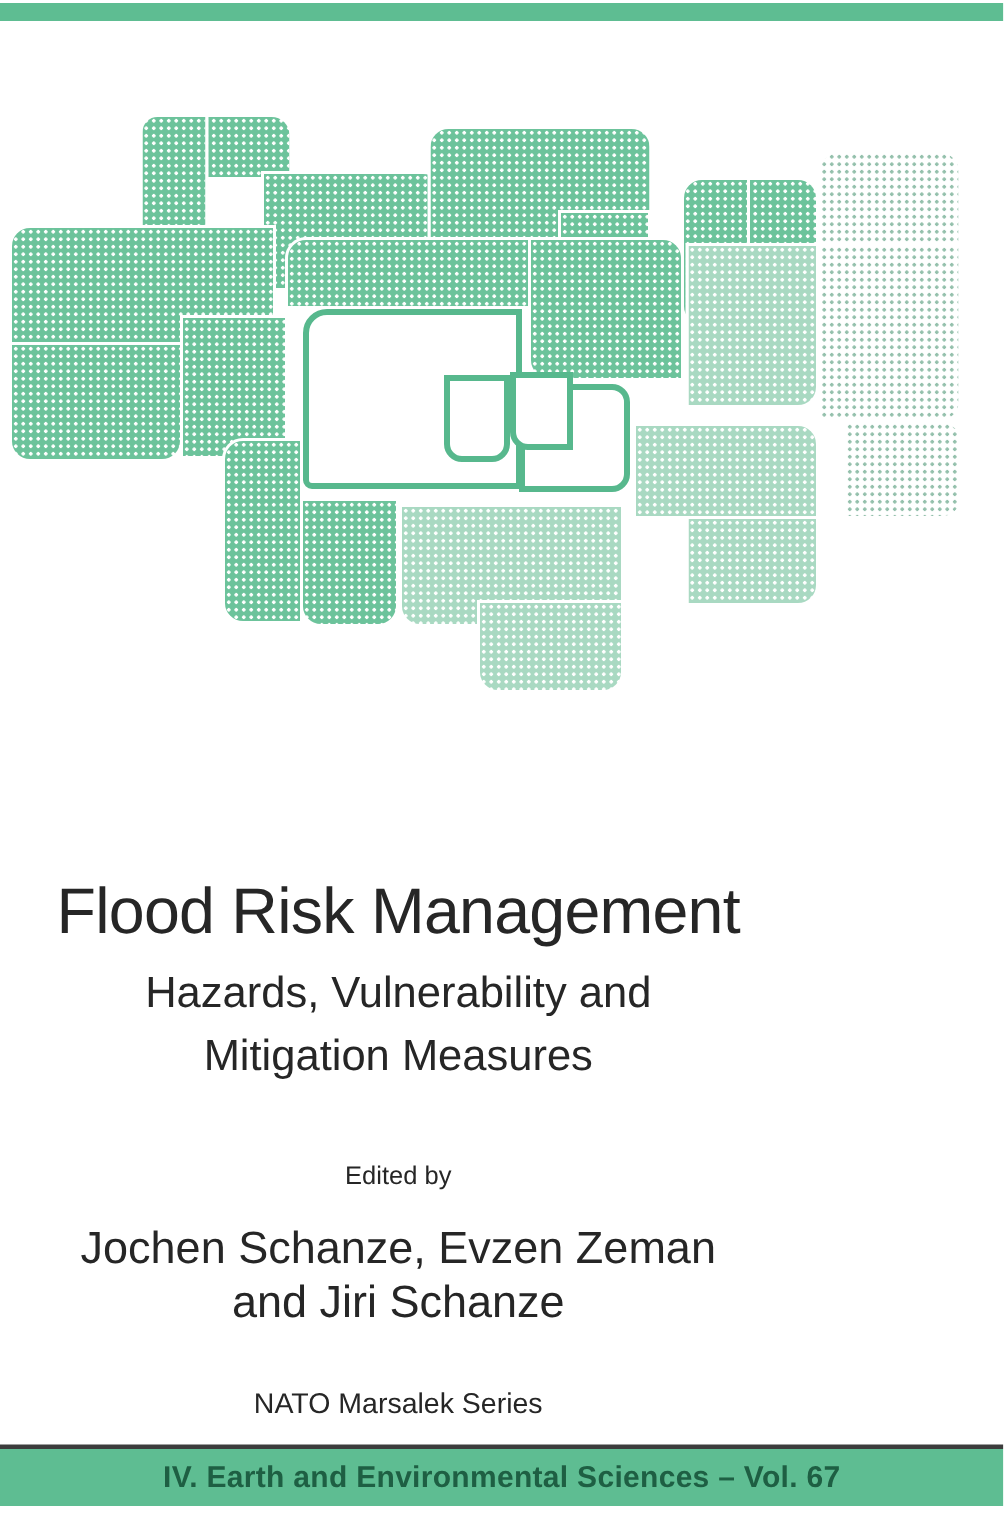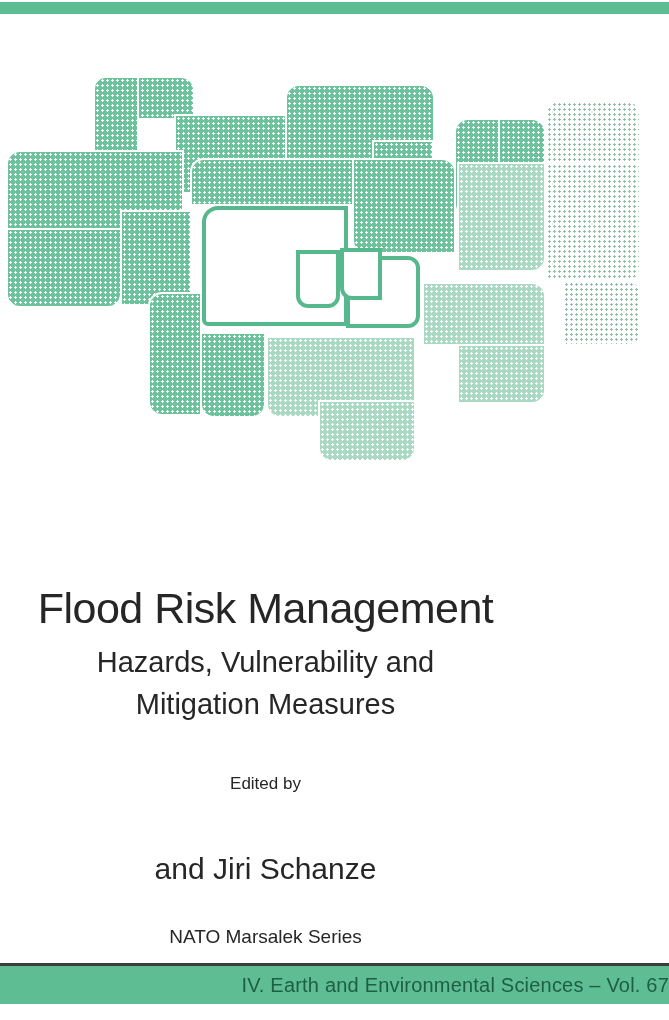--- a/index.html
+++ b/index.html
@@ -16,21 +16,21 @@
     position:absolute; left:0; top:2px; width:669px; height:12px;
     background:var(--accent-green,#5ebd92);
   }
   .rule {
     position:absolute; left:0; top:963px; width:669px; height:3px;
     background:var(--rule-dark,#3c3c3c);
   }
   .bottom-bar {
     position:absolute; left:0; top:966px; width:669px; height:38px;
     background:var(--accent-green,#5ebd92);
-    display:flex; align-items:center; justify-content:flex-end;
+    display:flex; align-items:center; justify-content:center;font-weight:bold;
   }
   .bottom-bar .vol {
     color:var(--volume-text-green,#1e5f43);
     font-size:20px; letter-spacing:0.2px;
   }
 
   
   .pattern { position:absolute; left:0; top:0; width:669px; height:480px; }
   .pc { position:absolute; box-shadow:0 0 0 2px #ffffff; }
   .tone-a {
@@ -102,20 +102,21 @@
     <div class="pc tone-o" style="left:346px;top:256px;width:66px;height:64px;border-radius:0 12px 12px 0;"></div>
     <div class="pc tone-o" style="left:296px;top:250px;width:36px;height:50px;border-radius:0 0 12px 12px;"></div>
     <div class="pc tone-o" style="left:340px;top:248px;width:34px;height:44px;border-radius:0 0 0 12px;"></div>
   </div>
 
   <div class="txt title">Flood Risk Management</div>
   <div class="txt subtitle1">Hazards, Vulnerability and</div>
   <div class="txt subtitle2">Mitigation Measures</div>
 
   <div class="txt editedby">Edited by</div>
+  <div class="txt editors1">Jochen Schanze, Evzen Zeman</div>
   <div class="txt editors2">and Jiri Schanze</div>
 
   <div class="txt series">NATO Marsalek Series</div>
 
   <div class="rule"></div>
   <div class="bottom-bar">
     <span class="vol">IV. Earth and Environmental Sciences – Vol. 67</span>
   </div>
 
 </div>

